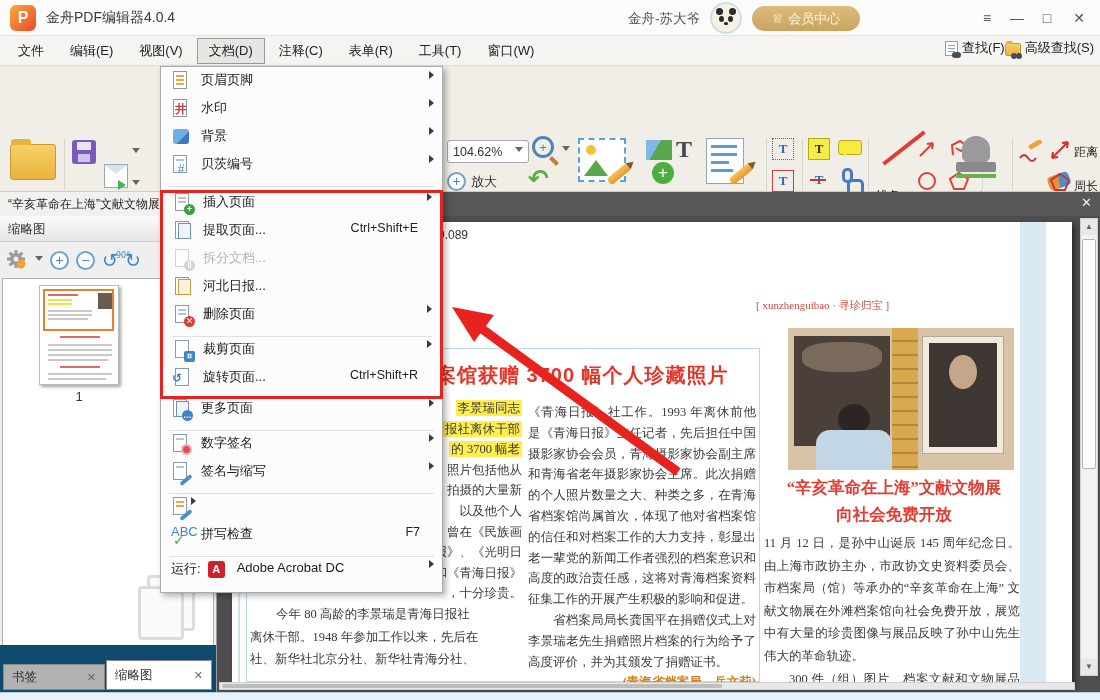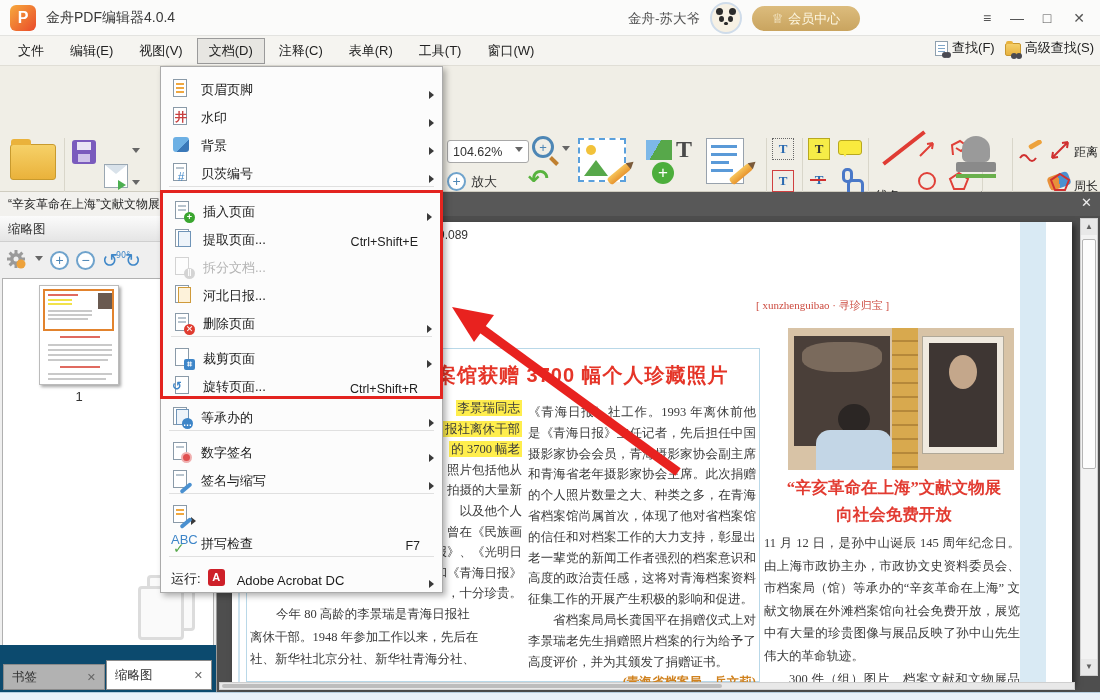--- a/index.html
+++ b/index.html
@@ -19,21 +19,21 @@
   .avatar .y1{left:7px;top:12px;width:5px;height:6px}.avatar .y2{right:7px;top:12px;width:5px;height:6px}
   .avatar .nose{left:12px;top:18px;width:4px;height:3px;border-radius:2px}
   .memberbtn{position:absolute;right:240px;top:6px;width:108px;height:25px;border-radius:13px;background:linear-gradient(#dcbc7d,#c9a45f);color:#fdf6e0;font-size:13px;display:flex;align-items:center;justify-content:center;gap:5px}
   .winctl{position:absolute;top:0;height:36px;width:34px;display:flex;align-items:center;justify-content:center;font-size:14px;color:#555}
   .wc-menu{right:96px}.wc-min{right:66px}.wc-max{right:36px}.wc-close{right:4px}
 
   
   .menubar{position:absolute;left:0;top:36px;width:1100px;height:30px;background:#f5f4f0;border-bottom:1px solid #e0ded6;display:flex;align-items:center;padding-left:6px}
   .mb-item{padding:4px 12px;font-size:13px;color:#222;margin-right:2px}
   .mb-item.active{background:#e7e6e2;border:1px solid #9a9a9a;padding:3px 11px}
-  .mb-right{position:absolute;right:6px;top:3px;display:flex;align-items:center;gap:10px}
+  .mb-right{position:absolute;right:6px;top:3px;display:flex;align-items:center;}
   .findgrp{display:flex;align-items:center;gap:4px;font-size:13px;color:#222}
   .mini-doc{width:13px;height:15px;background:#fff;border:1px solid #8fa0ae;position:relative}
   .mini-doc i{position:absolute;left:2px;right:2px;height:1px;background:#7fa6c8}
   .mini-doc .l1{top:3px}.mini-doc .l2{top:6px}.mini-doc .l3{top:9px}
   .binoc{position:absolute;right:-4px;bottom:-3px;width:11px;height:6px}
   .binoc i{position:absolute;width:6px;height:6px;border-radius:50%;background:#4a4a52}
   .binoc .b2{left:5px}
   .mini-folder{width:16px;height:13px;background:linear-gradient(#f4cf6a,#e8b23e);border:1px solid #c8972f;border-radius:2px;position:relative;margin-top:3px}
   .mini-folder:before{content:"";position:absolute;left:0;top:-3px;width:7px;height:3px;background:#e8b23e;border-radius:2px 2px 0 0}
 
@@ -170,21 +170,21 @@
   .ph-shirt{position:absolute;left:28px;top:102px;width:76px;height:40px;border-radius:14px 14px 0 0;background:#c3d6e6}
   .col3-title{position:absolute;left:524px;top:252px;width:276px;text-align:center;font-size:16.5px;font-weight:bold;color:#e23b31;line-height:27px;font-family:"Liberation Serif","DejaVu Serif",serif}
   .col3-text{position:absolute;left:532px;top:310px;width:256px;font-size:12.5px;line-height:22.6px;color:#3a3a3a;text-align:justify;font-family:"Liberation Serif","DejaVu Serif",serif}
   .col3-text p.ind{text-indent:2em}
 
   
   .statusbar{position:absolute;left:0;top:692px;width:1100px;height:8px;background:#e9f1f9;border-top:1px solid #b8cfe0}
 
   
   .menupopup{position:absolute;left:160px;top:66px;width:283px;background:#fcfcfc;border:1px solid #ababab;box-shadow:3px 3px 6px rgba(0,0,0,.3);z-index:50;padding:4px 0}
-  .mitem{height:28px;display:flex;align-items:flex-end;padding:0 8px 0 10px;font-size:13px;color:#1a1a1a;position:relative}
+  .mitem{height:28px;display:flex;align-items:flex-start;padding:0 8px 0 10px;font-size:13px;color:#1a1a1a;position:relative}
   .mitem .lbl{margin-left:10px;flex:1}
   .mitem .sc{font-size:12.5px;color:#222;margin-right:14px}
   .mitem .sub{width:0;height:0;border-left:5px solid #3a3a3a;border-top:4px solid transparent;border-bottom:4px solid transparent}
   .mitem.disabled{color:#b4b4b4}
   .mitem.disabled .mi{opacity:.4;filter:grayscale(1)}
   .msep{height:1px;background:#e0e0e0;margin:3px 8px}
   .redbox{border:3px solid #e3241f;margin:0 -1px;position:relative}
   .mi{width:20px;height:20px;position:relative;flex:none}
   .mi .doc{position:absolute;left:2px;top:0;width:14px;height:18px;background:#fff;border:1px solid #8a9aa8}
   .mi .doc i{position:absolute;left:2px;right:2px;height:2px;background:#b8c4ce}
@@ -623,21 +623,21 @@
         <span class="sc">Ctrl+Shift+R</span>
       </div>
     </div>
 
     <div class="mitem">
       <span class="mi">
           <span class="doc"></span>
           <span class="doc2"></span>
           <span class="badge bg-blue">…</span>
         </span>
-      <span class="lbl">等承办的</span>
+      <span class="lbl">更多页面</span>
         <span class="sub"></span>
     </div>
     <div class="msep"></div>
     <div class="mitem">
       <span class="mi">
           <span class="doc">
             <i class="a"></i>
           </span>
           <span class="seal"></span>
         </span>

